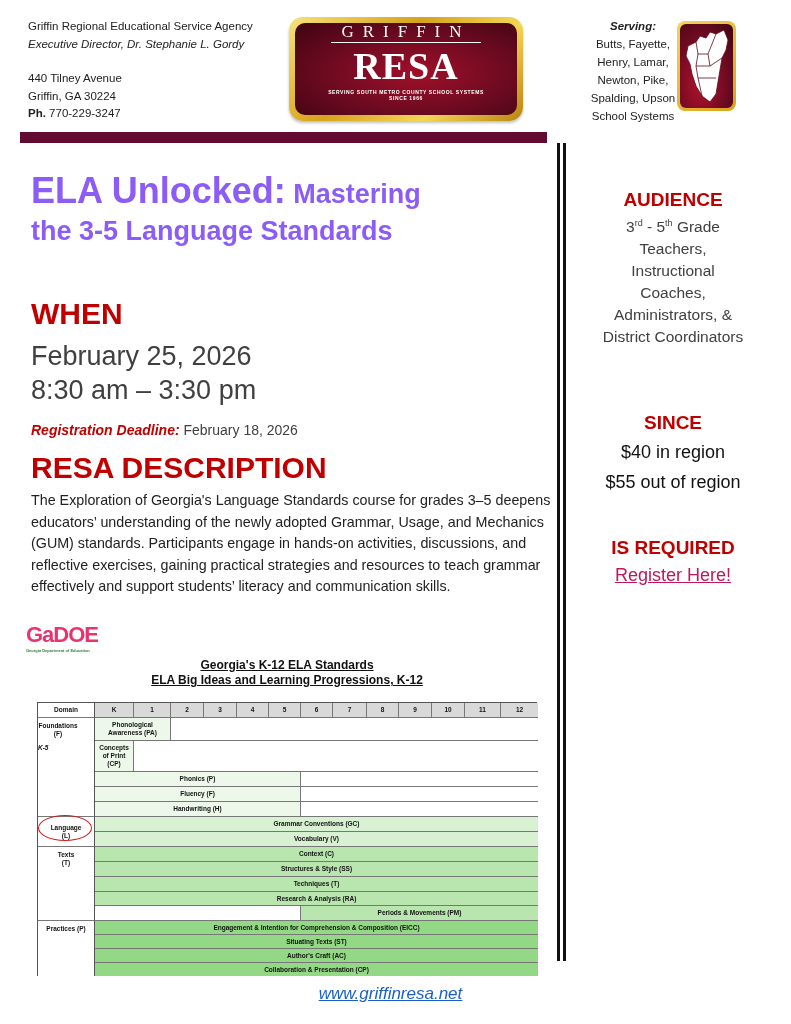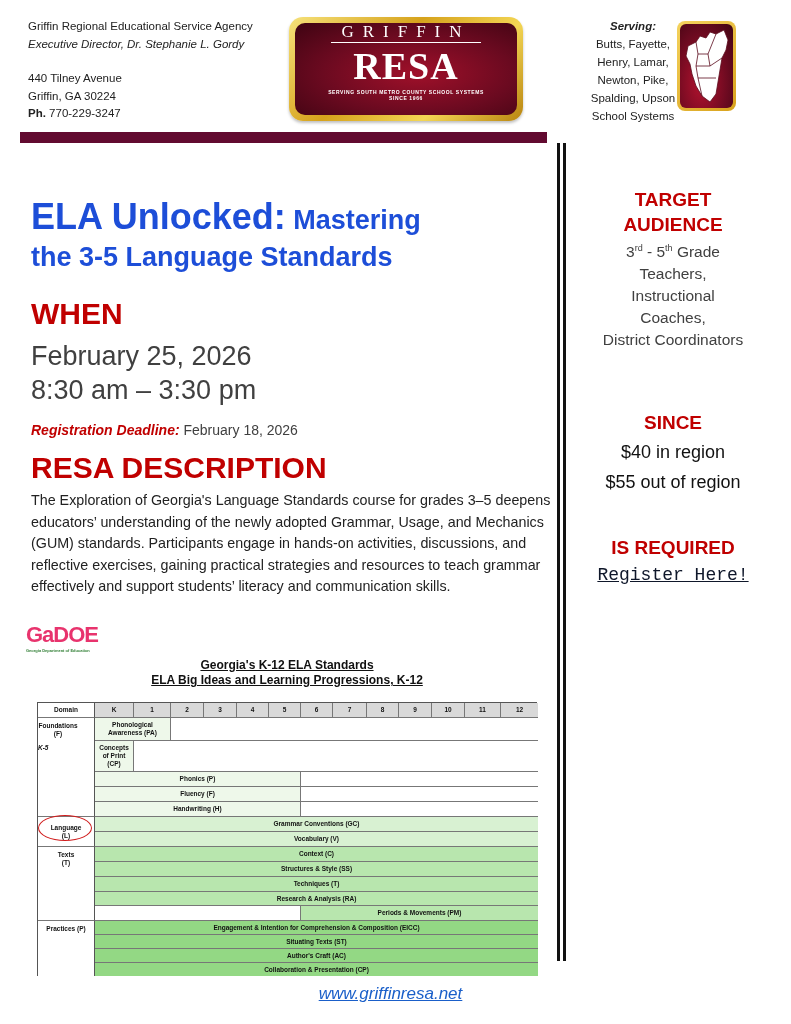--- a/index.html
+++ b/index.html
@@ -30,21 +30,21 @@
     background: linear-gradient(135deg,#f4d35e,#d9a21c); padding: 3px; }
   .county-map-inner { width: 100%; height: 100%; border-radius: 6px;
     background: radial-gradient(ellipse at 40% 70%, #b3122e 0%, #6b0a20 60%, #3e0412 100%); }
 
   .maroon-bar { position: absolute; left: 20px; top: 132px; width: 527px; height: 11px; background: #620a30; }
   .vline { position: absolute; top: 143px; width: 3px; height: 818px; background: #111; }
   .vline.a { left: 557px; }
   .vline.b { left: 563px; }
 
   
-  .title { position: absolute; left: 31px; top: 196px; width: 520px; color: #1d4ed8; font-weight: bold; }
+  .title { position: absolute; left: 31px; top: 170px; width: 520px; color: #8b5cf6; font-weight: bold; }
   .title .big { font-size: 36px; }
   .title .med { font-size: 27px; }
   .title .line2 { font-size: 27px; display: block; margin-top: 4px; }
 
   .when-h { position: absolute; left: 31px; top: 297px; font-size: 30px; font-weight: bold; color: #c00000; }
   .when-date { position: absolute; left: 31px; top: 339px; font-size: 27px; color: #404040; line-height: 34px; }
   .deadline { position: absolute; left: 31px; top: 422px; font-size: 14px; color: #404040; }
   .deadline .lbl { color: #c00000; font-weight: bold; font-style: italic; }
 
   .desc-h { position: absolute; left: 31px; top: 451px; font-size: 30px; font-weight: bold; color: #c00000; }
@@ -71,21 +71,21 @@
 
   
   .right { position: absolute; left: 575px; width: 196px; text-align: center; }
   .r-h { color: #c00000; font-weight: bold; font-size: 19px; line-height: 25px; }
   .audience { top: 187px; }
   .audience-body { font-size: 15.5px; line-height: 22px; color: #404040; }
   .audience-body sup { font-size: 9px; }
   .cost { top: 410px; }
   .cost-body { font-size: 18px; line-height: 30px; color: #111; margin-top: 2px; }
   .reg { top: 535px; }
-  .reg-link { font-size: 18px; color: #0f172a; text-decoration: underline; line-height: 30px; display: inline-block; font-family: Liberation Mono, monospace; }
+  .reg-link { font-size: 18px; color: #be185d; text-decoration: underline; line-height: 30px; display: inline-block; }
 
   .website { position: absolute; left: 0; top: 984px; width: 791px; text-align: center; }
   .website a { font-size: 17px; color: #1a5fc9; font-style: italic; text-decoration: underline; margin-left: -10px; }
 </style>
 </head>
 <body>
 
 <div class="agency">
   <div>Griffin Regional Educational Service Agency</div>
   <div class="director">Executive Director, Dr. Stephanie L. Gordy</div>
@@ -206,27 +206,27 @@
   <div class="cell dom" style="left:0;top:218px;width:57px;height:55px;border-bottom:none;">
     <span>Practices (P)</span>
   </div>
   <div class="cell g4" style="left:57px;top:218px;width:443px;height:14px;border-right:none;">Engagement &amp; Intention for Comprehension &amp; Composition (EICC)</div>
   <div class="cell g4" style="left:57px;top:232px;width:443px;height:14px;border-right:none;">Situating Texts (ST)</div>
   <div class="cell g4" style="left:57px;top:246px;width:443px;height:14px;border-right:none;">Author's Craft (AC)</div>
   <div class="cell g4" style="left:57px;top:260px;width:443px;height:13px;border-right:none;border-bottom:none;">Collaboration &amp; Presentation (CP)</div>
 </div>
 
 <div class="right audience">
-  <div class="r-h">TARGET</div>
   <div class="r-h">AUDIENCE</div>
   <div class="audience-body">
     <div><span>3</span><sup>rd</sup><span> - 5</span><sup>th</sup><span> Grade</span></div>
     <div>Teachers,</div>
     <div>Instructional</div>
     <div>Coaches,</div>
+    <div>Administrators, &amp;</div>
     <div>District Coordinators</div>
   </div>
 </div>
 
 <div class="right cost">
   <div class="r-h">SINCE</div>
   <div class="cost-body">
     <div>$40 in region</div>
     <div>$55 out of region</div>
   </div>

